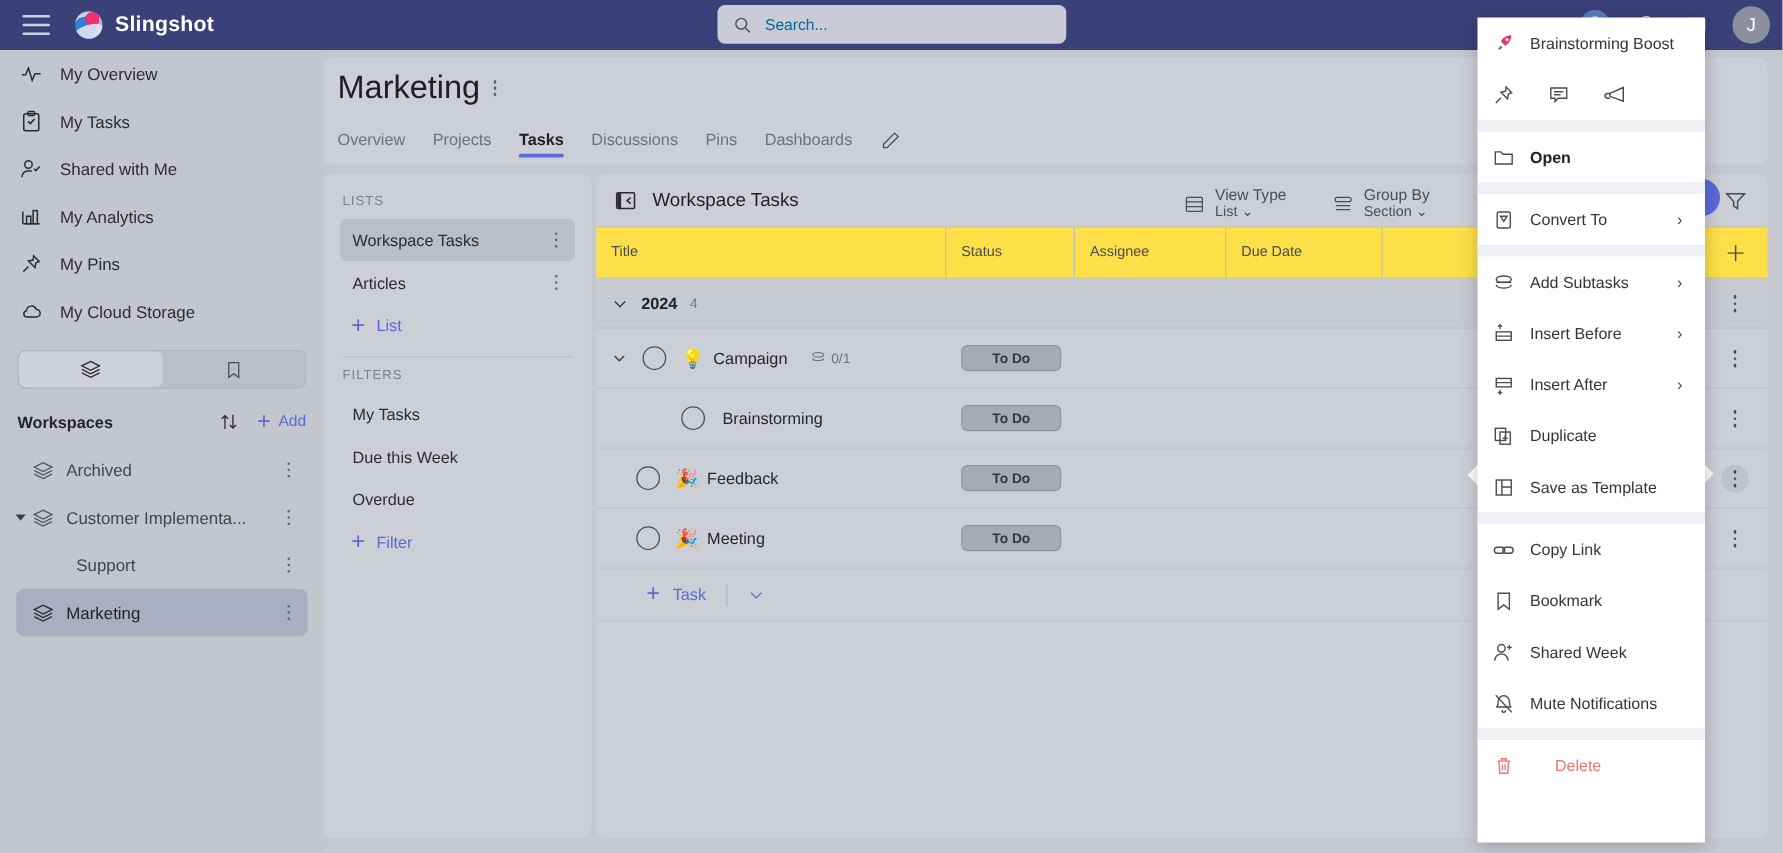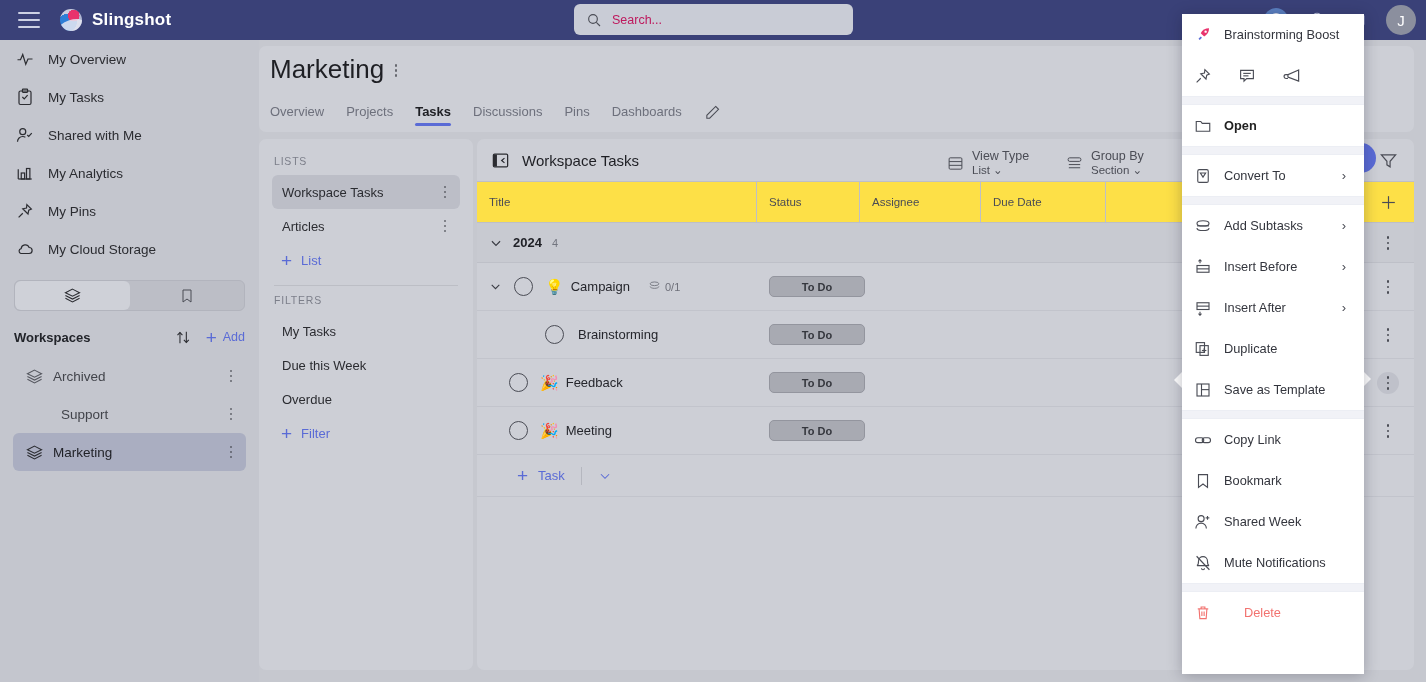--- a/index.html
+++ b/index.html
@@ -24,21 +24,21 @@
                 radial-gradient(circle at 35% 62%, #2f7fd6 0 45%, rgba(47,127,214,0) 46%),
                 linear-gradient(135deg, #d8dae6 0%, #9aa3c9 100%);
     position: relative; overflow:hidden;
   }
   .logo-mark:after{content:"";position:absolute;left:-2px;top:11px;width:26px;height:12px;background:#e7e9f2;border-radius:50%;transform:rotate(-18deg);opacity:.85;}
   .brand { margin-left: 10px; color: #ffffff; font-size: 17px; font-weight: bold; letter-spacing: .2px;}
   .search {
     position: absolute; left: 574px; top: 4px; width: 279px; height: 31px;
     background: #c9ccd6; border-radius: 6px; display: flex; align-items: center; padding: 0 12px;
   }
-  .search .ph { font-size: 12.5px; color: #be185d; margin-left: 10px; }
+  .search .ph { font-size: 12.5px; color: #0369a1; margin-left: 10px; }
   .topicons { position:absolute; right: 10px; top: 0; height: 40px; display:flex; align-items:center; gap: 18px;}
   .ticon { width: 22px; height: 22px; color:#b9bfd9; display:flex;align-items:center;justify-content:center;}
   .avatar-small{width:24px;height:24px;border-radius:50%;background:#5a7fc0;display:flex;align-items:center;justify-content:center;overflow:hidden;}
   .avatar-small:after{content:"";width:12px;height:12px;border-radius:50%;background:#d8dce8;margin-top:-2px;}
   .avatar-j {
     width: 30px; height: 30px; border-radius: 50%; background: #8b8f9e;
     color:#fff; font-size:15px; display:flex;align-items:center;justify-content:center;
   }
 
   
@@ -116,21 +116,21 @@
   }
   .th { font-size:11.5px; color:#4a4c55; display:flex; align-items:center; padding-left:12px; border-right:1px solid #bdbfc7;}
   .group-row { height: 40px; display:flex; align-items:center; padding-left: 12px; gap:10px; background:#c8cad1; border-bottom:1px solid #bec0c8;}
   .group-name { font-size:13px; font-weight:bold; color:#1f2026;}
   .group-count { font-size:11px; color:#72757f;}
   .task-row { height: 48px; display:flex; align-items:center; border-bottom:1px solid #c2c4cc; position:relative;}
   .circ { width:19px;height:19px;border-radius:50%;border:1.6px solid #4a4c55; flex:0 0 19px;}
   .t-title { font-size:13px; color:#25262c;}
   .sub-count{ font-size:11px;color:#6e707a; display:flex; align-items:center; gap:4px;}
   .badge {
-    width: 96px; height: 21px; background:#a8aab2; border:1px solid #93959e; border-radius:5px;
+    width: 80px; height: 21px; background:#a8aab2; border:1px solid #93959e; border-radius:5px;
     display:flex;align-items:center;justify-content:center; font-size:11px; font-weight:bold; color:#35373e;
   }
   .addtask { height: 42px; display:flex; align-items:center; padding-left: 40px; gap:10px; border-bottom:1px solid #c2c4cc;}
   .addtask .lbl{ color:#5a6bd6; font-size:13px;}
   .vsep { width:1px;height:18px;background:#b5b7bf; margin:0 6px;}
 
   
   .rail { position:absolute; left: 1362px; top: 139px; width: 52px; height:531px; }
   .rail-cell { height: 48px; display:flex;align-items:center;justify-content:center; color:#4a4c55;}
   .rail-cell.h { height: 42px;}
@@ -302,20 +302,36 @@
           </svg>
         </span>
       <span class="lbl">Archived</span>
       <span class="kebab">
           <i></i>
           <i></i>
           <i></i>
         </span>
     </div>
 
+    <div class="ws-item">
+      <span class="caret-left"></span>
+      <span>
+          <svg width="17" height="17" viewBox="0 0 24 24" fill="none" stroke="#55575f" stroke-width="1.5">
+            <polygon points="12,3 22,8 12,13 2,8"></polygon>
+            <polyline points="2,12 12,17 22,12"></polyline>
+            <polyline points="2,16 12,21 22,16"></polyline>
+          </svg>
+        </span>
+      <span class="lbl">Customer Implementa...</span>
+      <span class="kebab">
+          <i></i>
+          <i></i>
+          <i></i>
+        </span>
+    </div>
 
     <div class="ws-item child">
       <span class="lbl">Support</span>
       <span class="kebab">
           <i></i>
           <i></i>
           <i></i>
         </span>
     </div>
 

